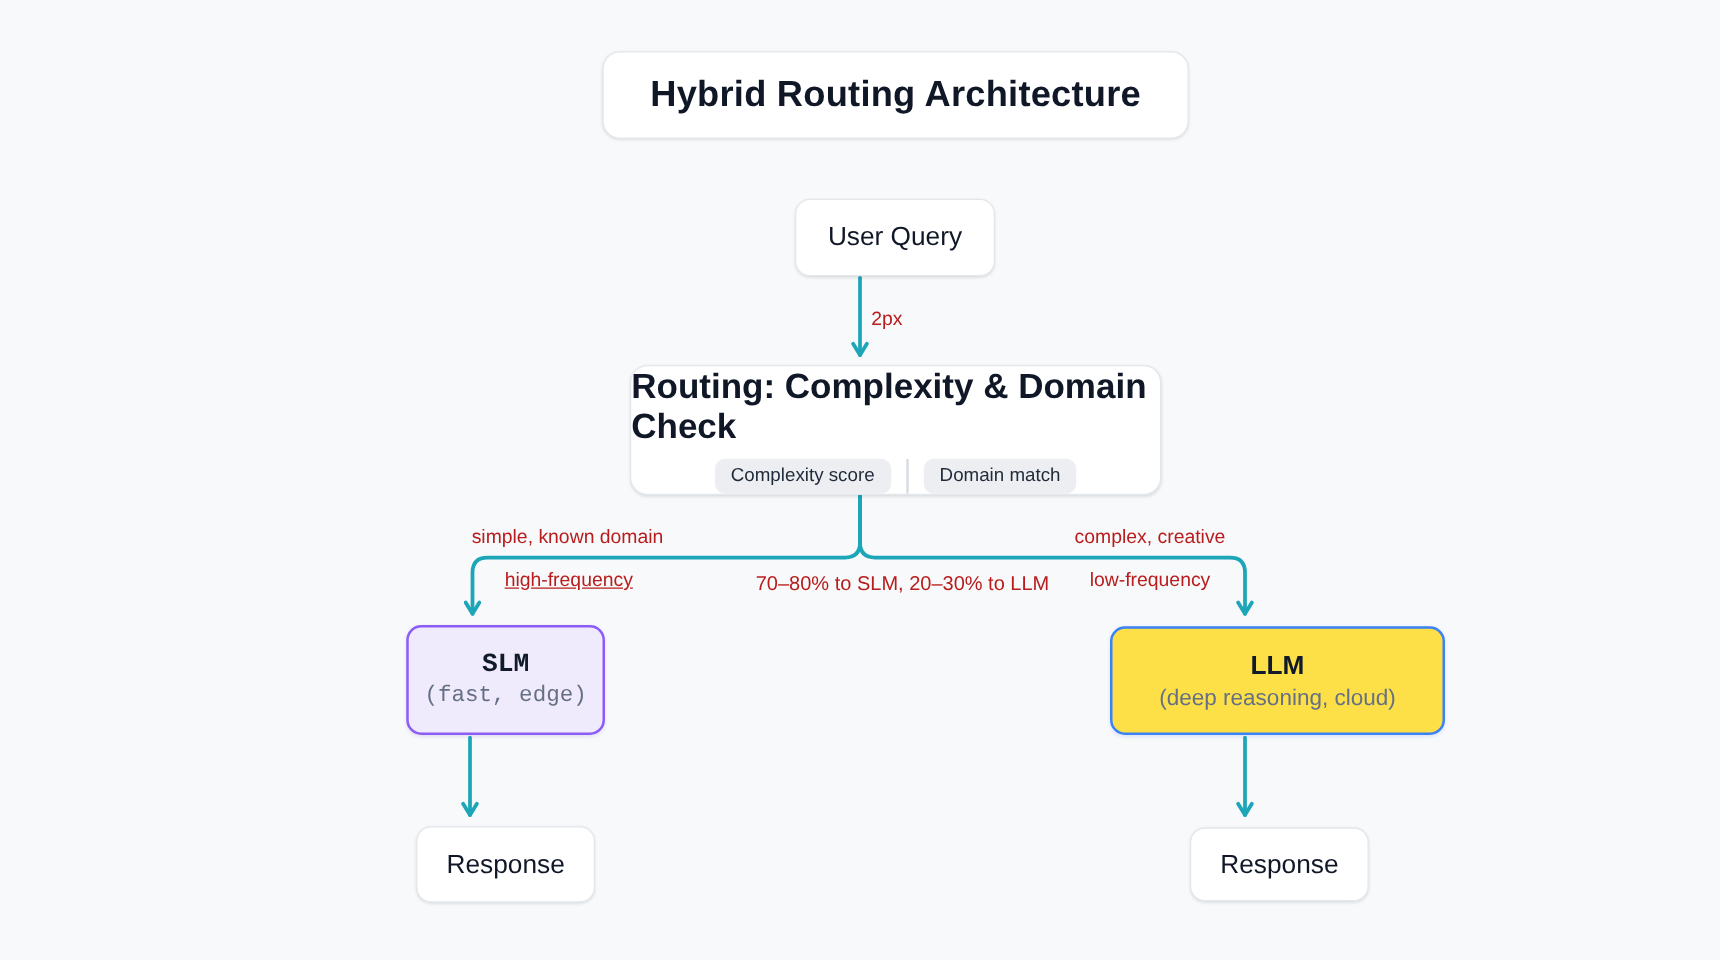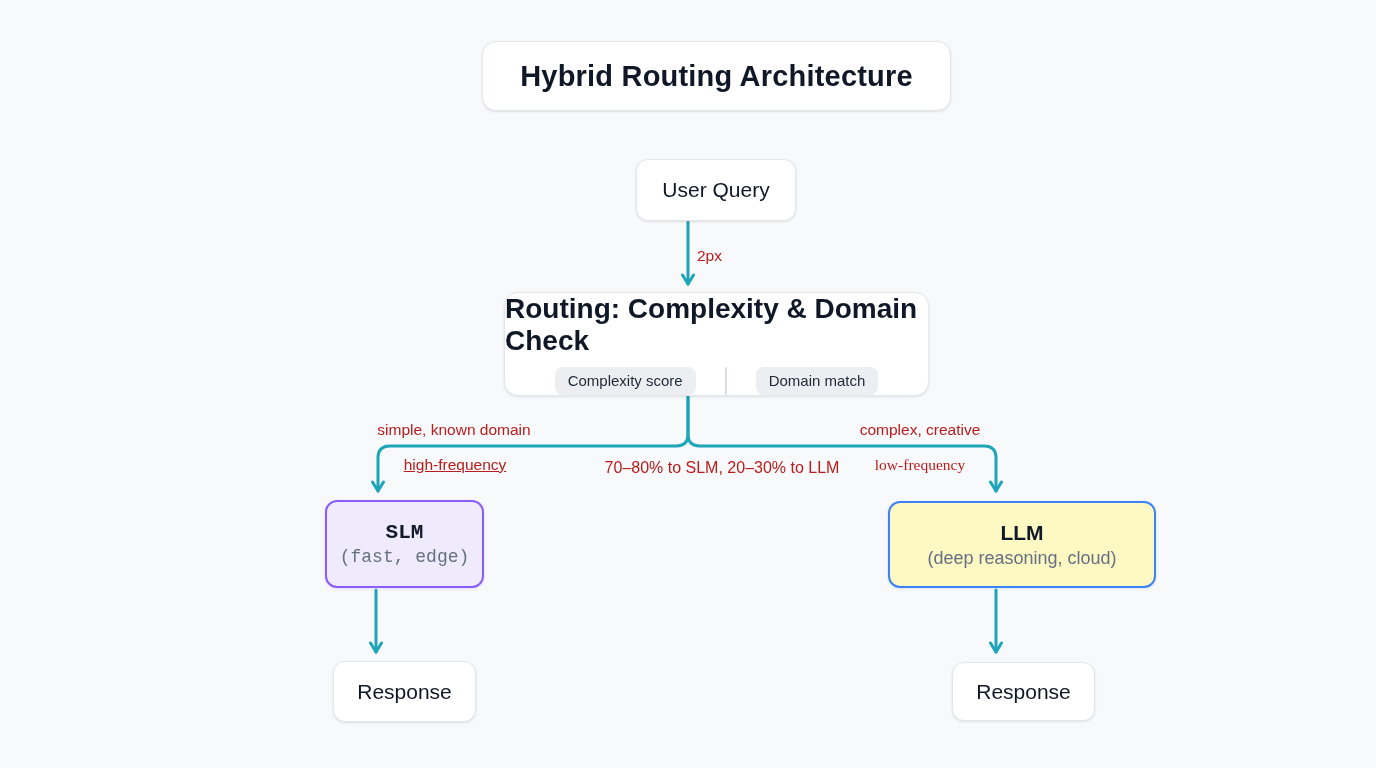--- a/index.html
+++ b/index.html
@@ -42,41 +42,41 @@
   .user-query {
     left: 608px; top: 159px; width: 160px; height: 62px;
     font-size: 21px; font-weight: 500;
   }
   .routing {
     left: 476px; top: 292px; width: 425px; height: 104px;
     border-radius: 14px;
     gap: 10px;
   }
   .routing-title { font-size: 28px; font-weight: 600; color: #101828; }
-  .badge-row { display: flex; align-items: center; gap: 29px; }
+  .badge-row { display: flex; align-items: center; gap: 12px; }
   .badge {
     background: #eceef2;
     border-radius: 8px;
     padding: 5px 13px;
     font-size: 15px;
     font-weight: 500;
     color: #1f2937;
     line-height: 1.25;
   }
   .badge-divider { width: 2px; height: 28px; background: #d9dde3; border-radius: 1px; }
   .slm {
     left: 297px; top: 500px; width: 159px; height: 88px;
     background: #f0ebfc;
     border: 2px solid #8b5cf6;
     box-shadow: 0 1px 3px rgba(92,53,180,0.12);
     font-family: Liberation Mono, monospace;
   }
   .llm {
     left: 860px; top: 501px; width: 268px; height: 87px;
-    background: #fef9c3;
+    background: #fde047;
     border: 2px solid #3b82f6;
     box-shadow: 0 1px 3px rgba(37,99,235,0.12);
     text-align: right;
   }
   .model-title { font-size: 21px; font-weight: 600; color: #111a2b; }
   .model-sub { font-size: 18px; font-weight: 400; color: #667085; margin-top: 3px; }
   .response-left  { left: 305px; top: 661px; width: 143px; height: 61px; font-size: 21px; font-weight: 500; }
   .response-right { left: 924px; top: 662px; width: 143px; height: 59px; font-size: 21px; font-weight: 500; }
   .lbl {
     position: absolute;
@@ -125,21 +125,21 @@
       <span class="badge">Domain match</span>
     </div>
   </div>
 
   <span class="lbl lbl-left-align" style="left:697px; top:247px;">2px</span>
 
   <span class="lbl" style="left:454px; top:421px;">simple, known domain</span>
   <span class="lbl" style="left:455px; top:456px;text-decoration:underline;">high-frequency</span>
 
   <span class="lbl" style="left:920px; top:421px;">complex, creative</span>
-  <span class="lbl" style="left:920px; top:456px;font-family:Liberation Serif, serif;">low-frequency</span>
+  <span class="lbl" style="left:920px; top:456px;">low-frequency</span>
 
   <span class="lbl lbl-split" style="left:688px; top:459px;margin-left:34px;">70–80% to SLM, 20–30% to LLM</span>
 
   <div class="node slm">
     <div class="model-title">SLM</div>
     <div class="model-sub">(fast, edge)</div>
   </div>
 
   <div class="node llm">
     <div class="model-title">LLM</div>

